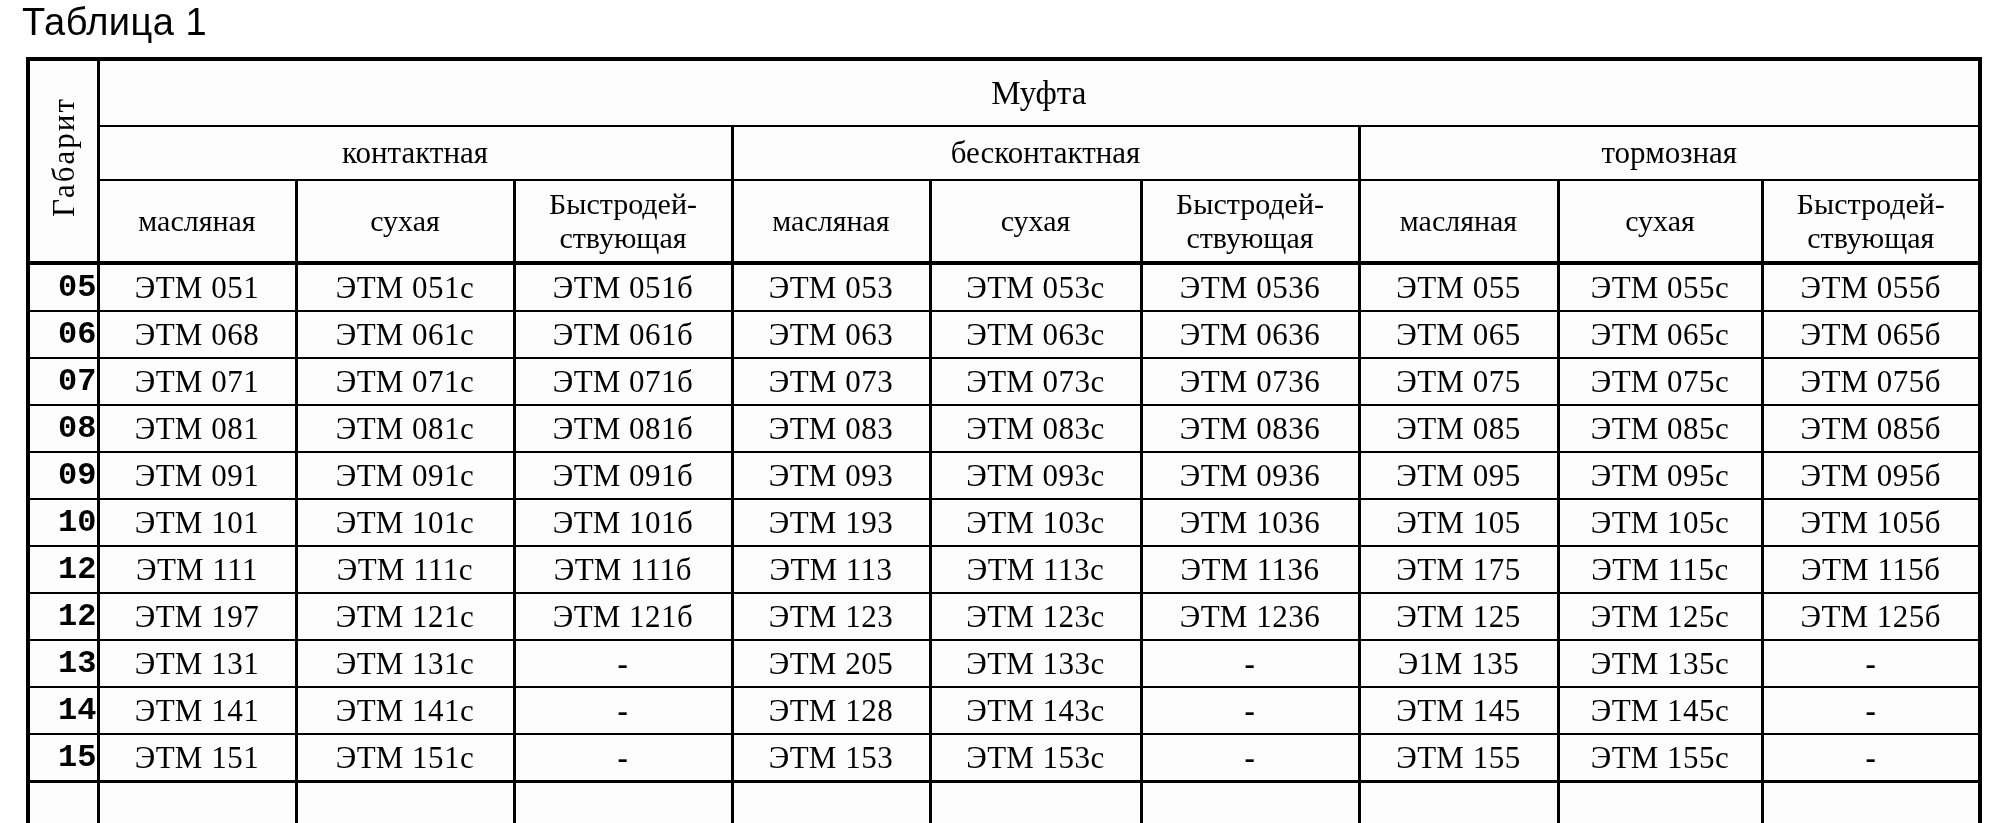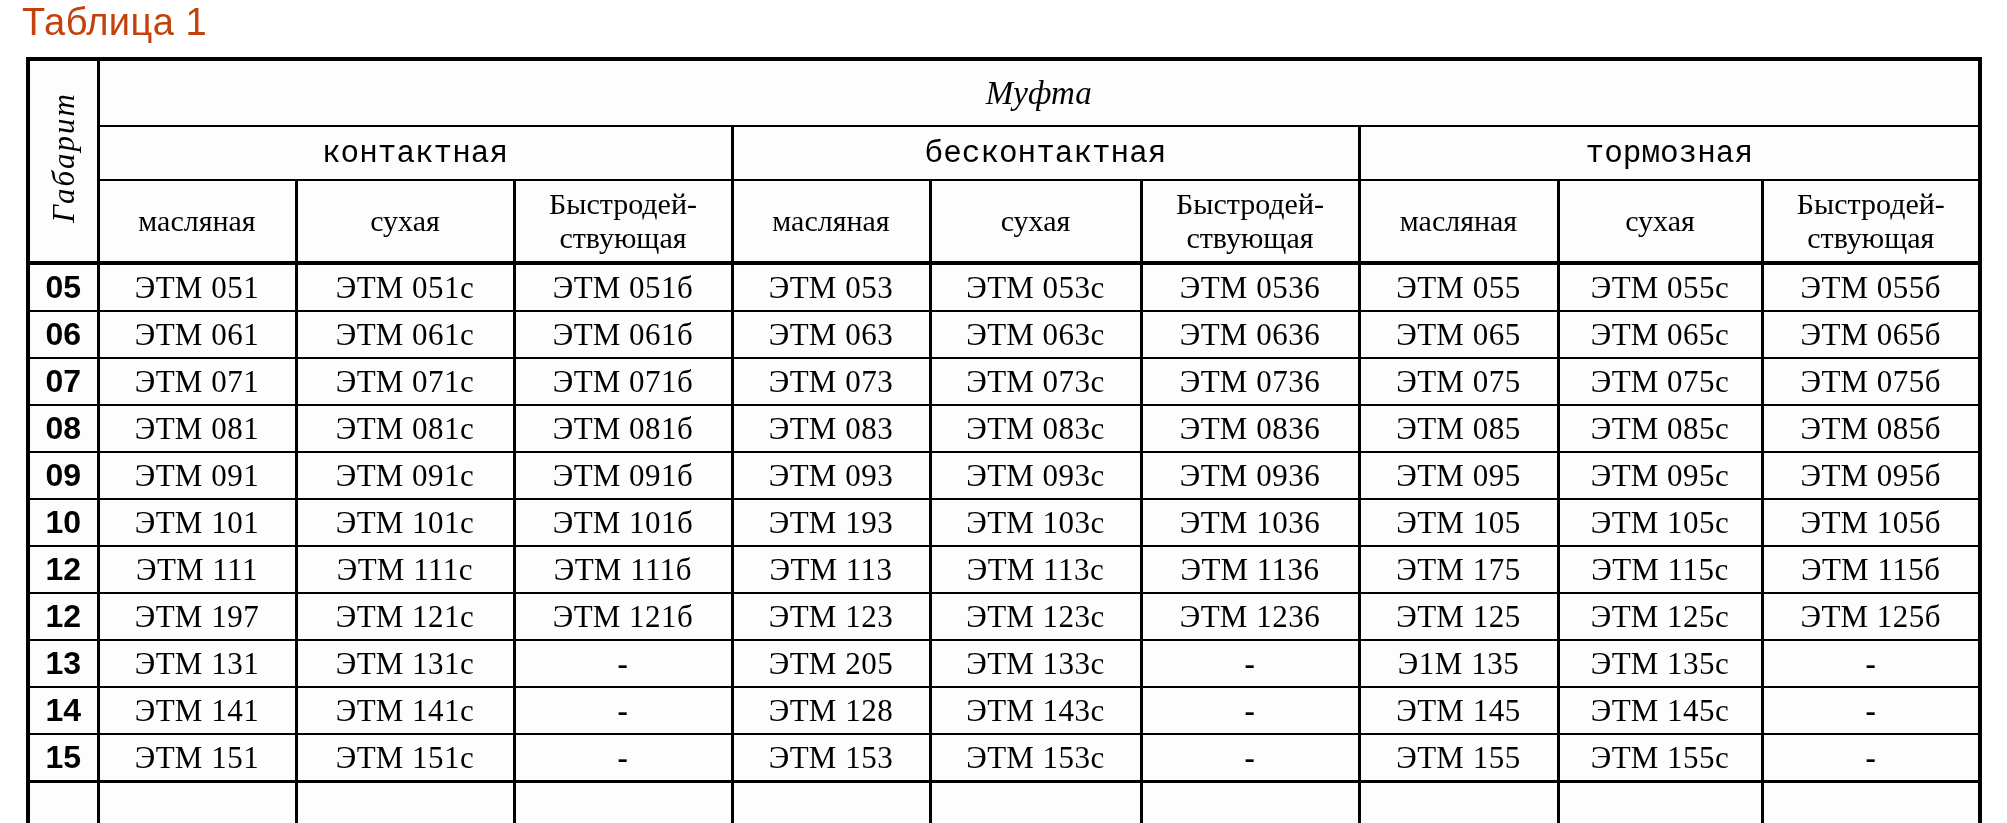--- a/index.html
+++ b/index.html
@@ -5,44 +5,44 @@
   html,body{margin:0;padding:0;}
   body{
     width:2007px;height:823px;overflow:hidden;position:relative;
     background:#ffffff;
     font-family:"Liberation Serif", serif;
     color:#000;
   }
   .page-title{
     position:absolute;left:22px;top:1px;
     font-family:"Liberation Sans", sans-serif;
-    font-size:38px;font-weight:400;color:#c2410c;
+    font-size:38px;font-weight:400;color:#000000;
     letter-spacing:0.5px;
   }
   table.mufta-table{
     position:absolute;left:26px;top:57px;
     width:1952px;
     border-collapse:collapse;table-layout:fixed;
     border:4px solid #000;
     background:#fdfdfd;
   }
   th,td{
     border-style:solid;border-color:#000;
     border-width:2px 3px;
     text-align:center;vertical-align:middle;
     padding:0;overflow:hidden;
     font-weight:400;
   }
-  .r-mufta th{height:64px;font-size:33px;font-style:italic;}
-  .r-groups th{height:52px;font-size:31px;font-family:Liberation Mono, monospace;}
+  .r-mufta th{height:64px;font-size:33px;}
+  .r-groups th{height:52px;font-size:31px;}
   .r-subs th{height:80px;font-size:30px;line-height:1.12;white-space:pre-line;}
   tbody.data td{height:45px;font-size:31px;letter-spacing:0.5px;}
   tbody.data td.gab{
-    font-family:Liberation Sans, sans-serif;
-    font-weight:700;font-size:32px;letter-spacing:0;
+    font-family:Liberation Mono, monospace;
+    font-weight:700;font-size:32px;letter-spacing:0;text-align:right;
   }
   tbody.data tr:first-child td{border-top-width:4px;}
   tbody.data tr.cut-row td{height:40px;border-top-width:3px;}
   th.corner{vertical-align:middle;}
   th.corner .vtext{
     display:inline-block;
     writing-mode:vertical-rl;
     transform:rotate(180deg);
     font-size:31px;font-weight:400;letter-spacing:2px;
     line-height:1;
@@ -102,21 +102,21 @@
         <td>ЭТМ 051б</td>
         <td>ЭТМ 053</td>
         <td>ЭТМ 053с</td>
         <td>ЭТМ 0536</td>
         <td>ЭТМ 055</td>
         <td>ЭТМ 055с</td>
         <td>ЭТМ 055б</td>
       </tr>
       <tr>
         <td class="gab">06</td>
-        <td>ЭТМ 061</td>
+        <td>ЭТМ 068</td>
         <td>ЭТМ 061с</td>
         <td>ЭТМ 061б</td>
         <td>ЭТМ 063</td>
         <td>ЭТМ 063с</td>
         <td>ЭТМ 0636</td>
         <td>ЭТМ 065</td>
         <td>ЭТМ 065с</td>
         <td>ЭТМ 065б</td>
       </tr>
       <tr>

